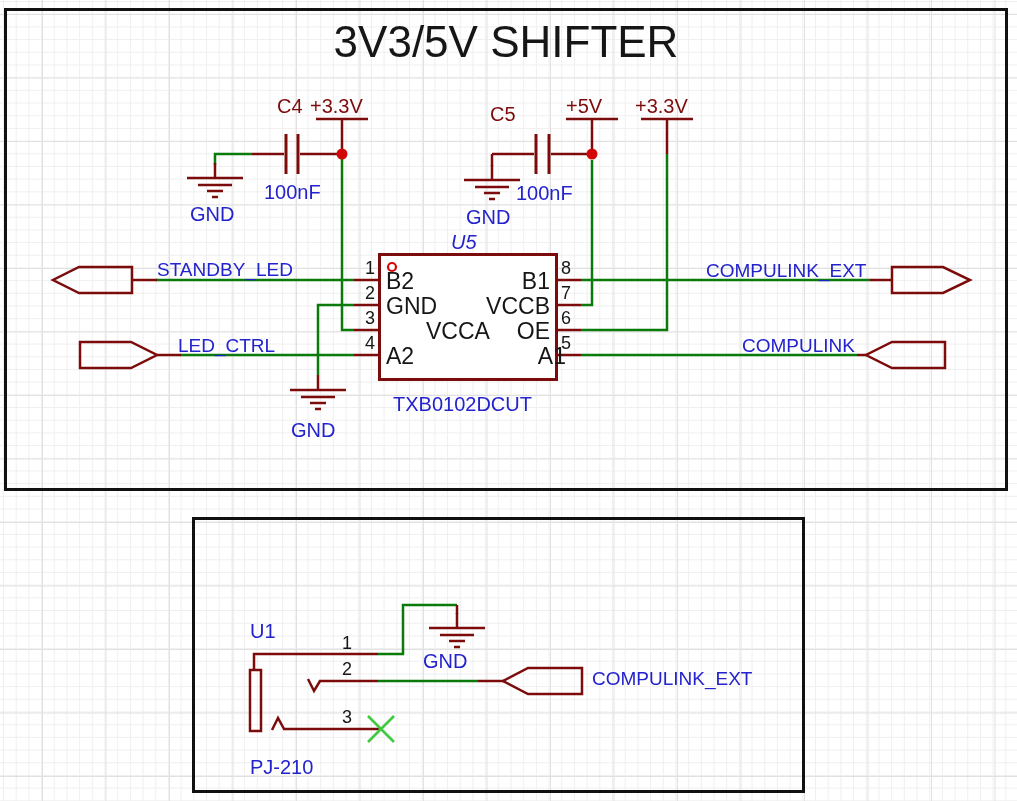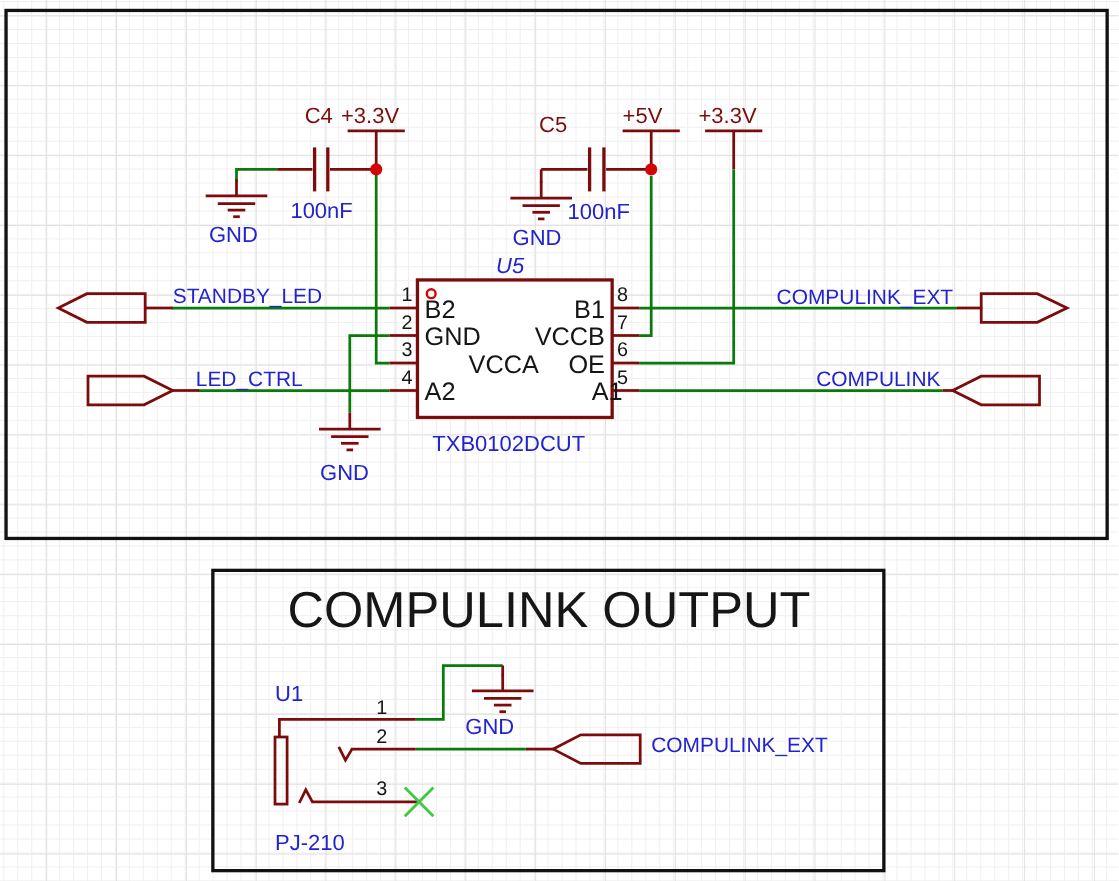--- a/index.html
+++ b/index.html
@@ -147,20 +147,21 @@
     </g>
     <line class="s" x1="457" y1="605" x2="457" y2="614"></line>
     <g class="s" transform="translate(457,613)">
       <use href="#gnd-sym"></use>
     </g>
     <line class="s" x1="478" y1="681" x2="504" y2="681"></line>
     <path class="s" d="M528,668 H582 V694 H528 L503,681 Z"></path>
     <path class="nc" d="M368,716 L394,742 M394,716 L368,742"></path>
   </svg>
 
+  <span class="t blk f44 ctr" style="left:506px;top:20px;">3V3/5V SHIFTER</span>
 
   <span class="t dred f20" style="left:277px;top:96px;">C4</span>
   <span class="t dred f20" style="left:310px;top:96px;">+3.3V</span>
   <span class="t blue f20" style="left:264px;top:182px;">100nF</span>
   <span class="t blue f20" style="left:190px;top:204px;">GND</span>
 
   <span class="t dred f20" style="left:490px;top:104px;">C5</span>
   <span class="t dred f20" style="left:566px;top:96px;">+5V</span>
   <span class="t dred f20" style="left:635px;top:96px;">+3.3V</span>
   <span class="t blue f20" style="left:516px;top:183px;">100nF</span>
@@ -188,21 +189,20 @@
   <span class="t blk f21 pname-r" style="left:440px;top:270px;">B1</span>
   <span class="t blk f21 pname-r" style="left:440px;top:295px;">VCCB</span>
   <span class="t blk f21 pname-r" style="left:440px;top:320px;text-align:right;">OE</span>
   <span class="t blk f21 pname-r" style="left:456px;top:345px;">A1</span>
 
   <span class="t blue f19" style="left:157px;top:260px;">STANDBY_LED</span>
   <span class="t blue f19" style="left:178px;top:336px;">LED_CTRL</span>
   <span class="t blue f19" style="left:706px;top:261px;">COMPULINK_EXT</span>
   <span class="t blue f19" style="left:742px;top:336px;">COMPULINK</span>
 
-  <span class="t blk f46 ctr" style="left:499px;top:531px;">COMPULINK OUTPUT</span>
   <span class="t blue f20" style="left:250px;top:621px;">U1</span>
   <span class="t blk f18 num" style="left:332px;top:634px;">1</span>
   <span class="t blk f18 num" style="left:332px;top:660px;">2</span>
   <span class="t blk f18 num" style="left:332px;top:708px;">3</span>
   <span class="t blue f20" style="left:423px;top:651px;">GND</span>
   <span class="t blue f19" style="left:592px;top:669px;">COMPULINK_EXT</span>
   <span class="t blue f20" style="left:250px;top:757px;">PJ-210</span>
 
 </div>
 

